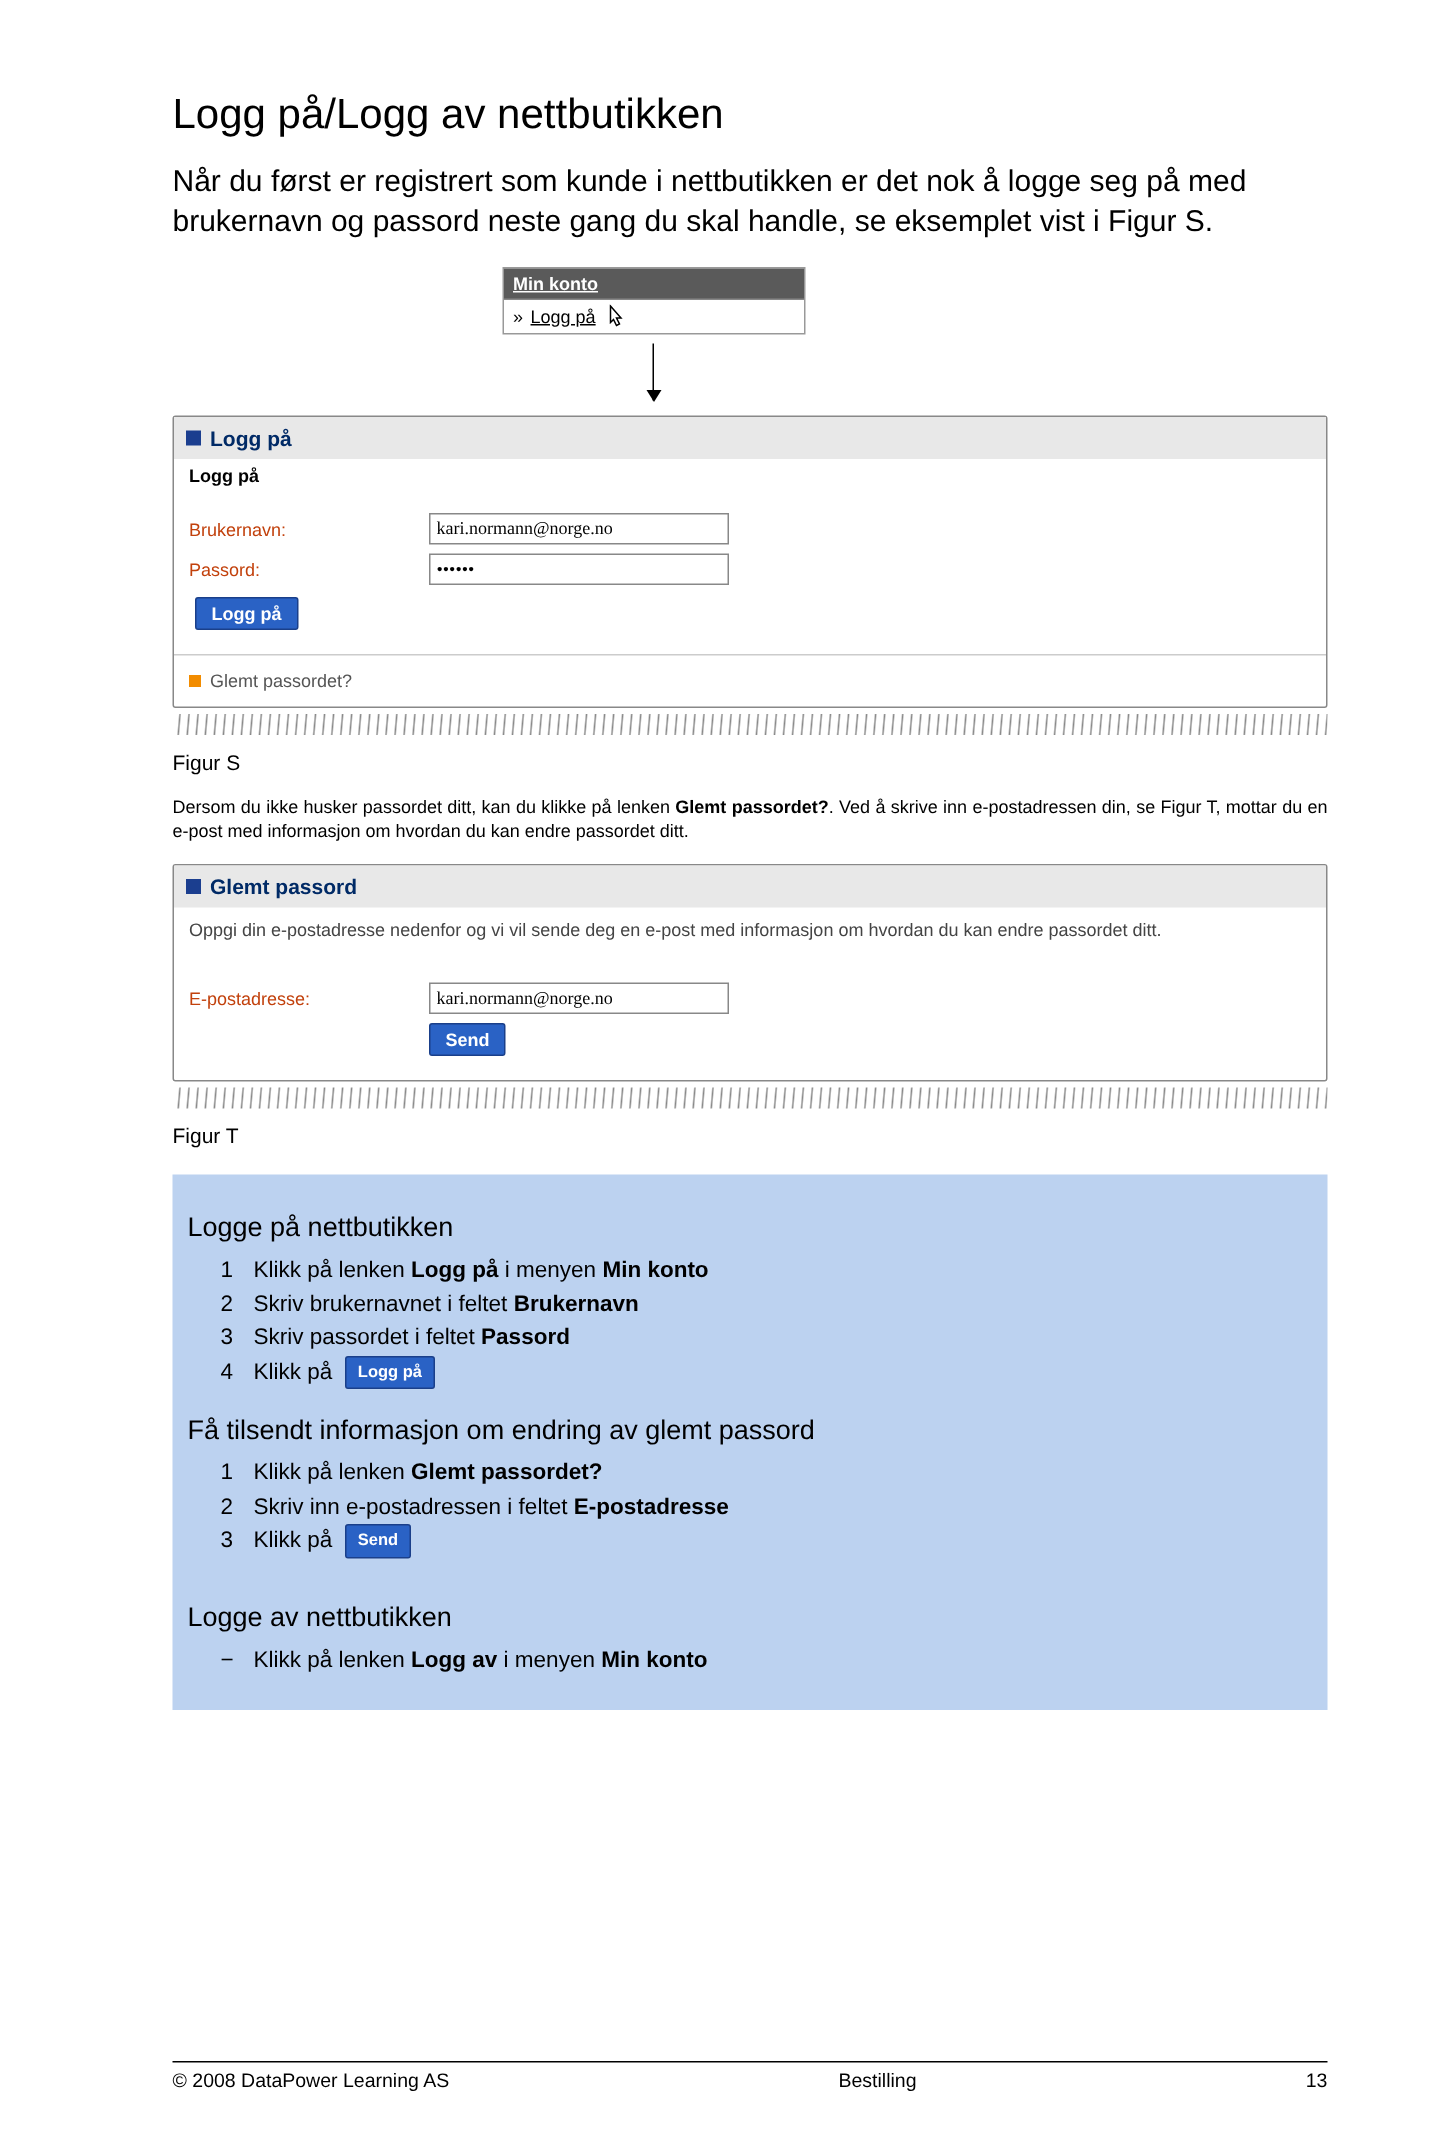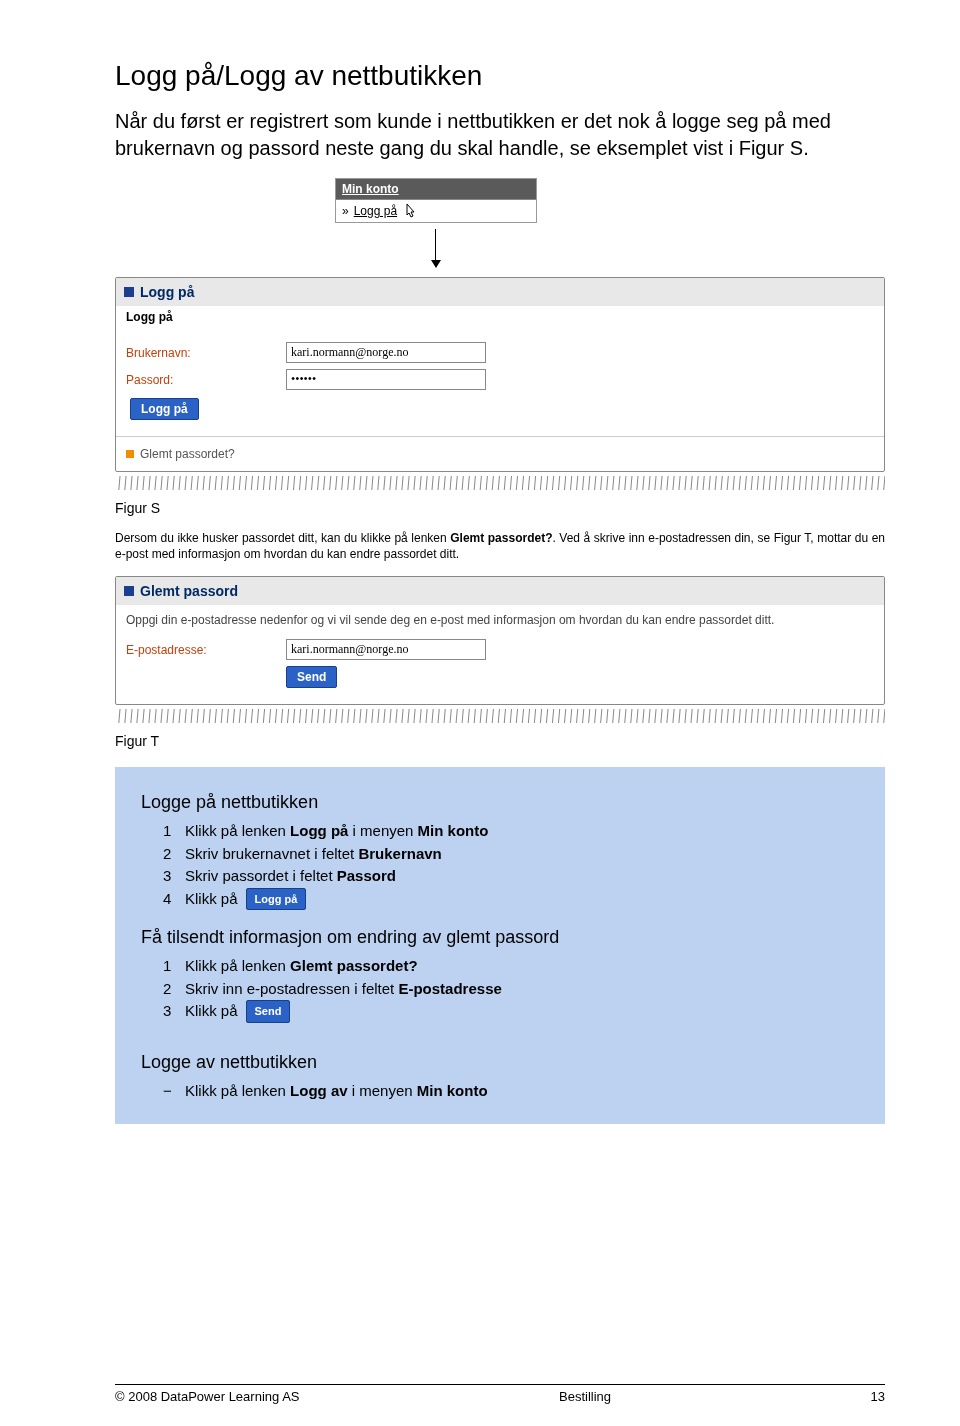--- a/index.html
+++ b/index.html
@@ -129,39 +129,39 @@
   .torn {
     height: 14px;
     background: repeating-linear-gradient(95deg,#fff,#fff 4px,#888 5px,#fff 6px);
     margin-bottom: 10px;
   }
   .fig-caption { font-size: 14px; margin: 6px 0 14px 0; }
   .body-text { font-size: 12px; line-height: 1.35; text-align: justify; margin-bottom: 14px;}
   .body-text b { font-weight: bold; }
   .bluebox {
     background: #bcd2f0;
-    padding: 18px 24px 22px 48px;
+    padding: 18px 24px 22px 32px;
     font-size: 15px;
     line-height: 1.5;
     margin-top: 18px;
   }
   .bluebox h3 {
     margin: 4px 0 4px -22px;
     font-size: 18px;
     font-weight: normal;
   }
   .step-row { display:flex; gap:8px; align-items:center; }
   .step-n { min-width:14px; }
   .btn-inline {
     background:#2a62c5;color:#fff;font-size:11px;font-weight:bold;
     padding:2px 8px;border:1px solid #1a3f8a;border-radius:2px;
   }
   .footer {
     position: absolute;
-    bottom: 22px;
+    bottom: 32px;
     left: 115px;
     right: 75px;
     border-top: 1px solid #000;
     font-size: 13px;
     display: flex;
     justify-content: space-between;
     padding-top: 4px;
   }
   .cursor {
     display:inline-block;width:14px;height:16px;position:relative;
@@ -222,21 +222,21 @@
   <p class="body-text">
     <span>Dersom du ikke husker passordet ditt, kan du klikke på lenken </span><b>Glemt passordet?</b><span>. Ved å skrive inn e-postadressen din, se Figur T, mottar du en e-post med informasjon om hvordan du kan endre passordet ditt.</span>
   </p>
 
   <div class="panel">
     <div class="panel-hdr">
       <span class="blue-sq"></span>
       <span>Glemt passord</span>
     </div>
     <div class="panel-body">
-      <div style="margin-bottom:12px;color:#444">Oppgi din e-postadresse nedenfor og vi vil sende deg en e-post med informasjon om hvordan du kan endre passordet ditt.</div>
+      <div style="margin-bottom:28px;color:#444">Oppgi din e-postadresse nedenfor og vi vil sende deg en e-post med informasjon om hvordan du kan endre passordet ditt.</div>
       <div class="form-row">
         <label>E-postadresse:</label>
         <input type="text" value="kari.normann@norge.no" style="">
       </div>
       <div style="margin-left:160px;margin-top:4px">
         <span class="btn-blue">Send</span>
       </div>
     </div>
   </div>
   <div class="torn"></div>

